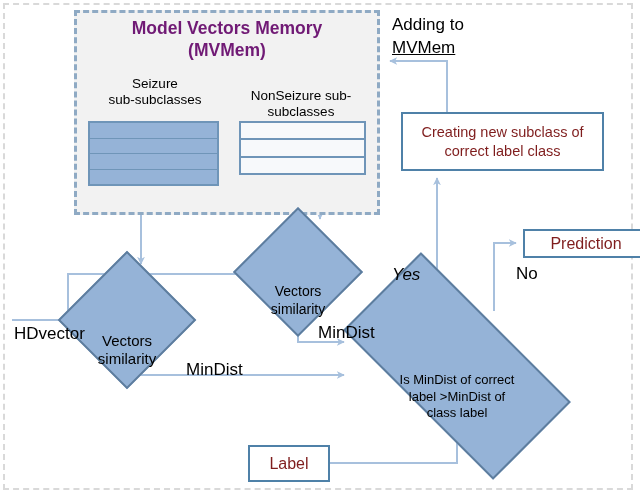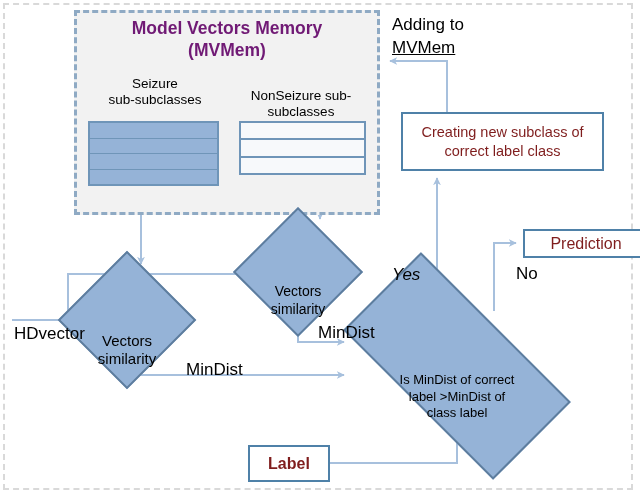--- a/index.html
+++ b/index.html
@@ -58,21 +58,21 @@
   .pbox{
     position:absolute;
     border:2px solid #4f81a8;
     background:#ffffff;
     box-sizing:border-box;
     display:flex;align-items:center;justify-content:center;
     text-align:center;color:#7f1d1d;
   }
   #creating-box{left:401px;top:112px;width:203px;height:59px;font-size:14.5px;line-height:1.3;padding:0 6px;}
   #prediction-box{left:523px;top:229px;width:126px;height:29px;font-size:16px;}
-  #label-box{left:248px;top:445px;width:82px;height:37px;font-size:16px;font-weight:bold;}
+  #label-box{left:248px;top:445px;width:82px;height:37px;font-size:16px;}
 
   
   .diamond{
     position:absolute;
     display:flex;align-items:flex-end;justify-content:center;
   }
   .diamond .dshape{
     position:absolute;left:0;top:0;width:100%;height:100%;
     background:#95b3d7;
     border:2px solid #5d7d9e;

